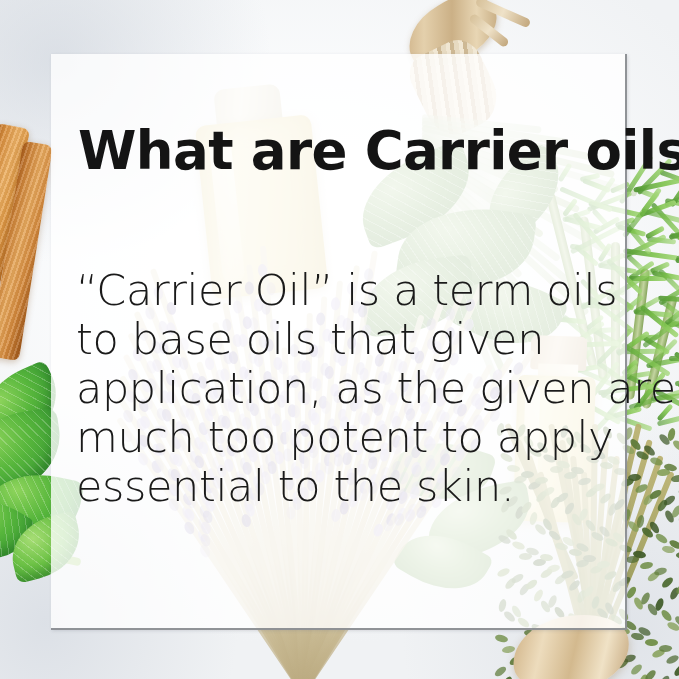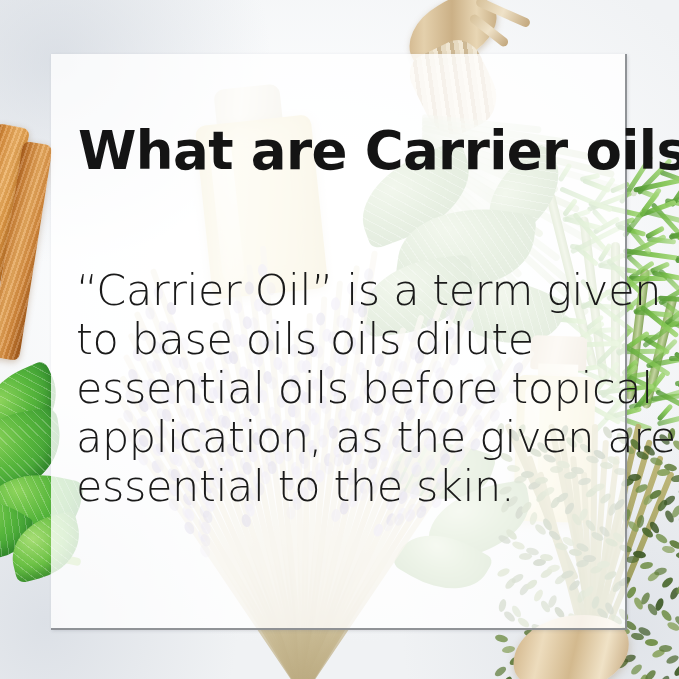--- a/index.html
+++ b/index.html
@@ -1084,21 +1084,21 @@
         </div>
       </div>
 
   </div>
 
   <div id="panel"></div>
 
   <div id="text-layer">
     <h1 id="heading">What are Carrier oils ?</h1>
     <div id="body-copy">
-        <span class="ln">“Carrier Oil” is a term given</span>
-        <span class="ln">to base oils oils dilute</span>
-        <span class="ln">essential oils before topical</span>
+        <span class="ln">“Carrier Oil” is a term oils</span>
+        <span class="ln">to base oils that given</span>
         <span class="ln">application, as the given are</span>
+        <span class="ln">much too potent to apply</span>
         <span class="ln">essential to the skin.</span>
       </div>
   </div>
 
 </div>
 
 </body></html>

